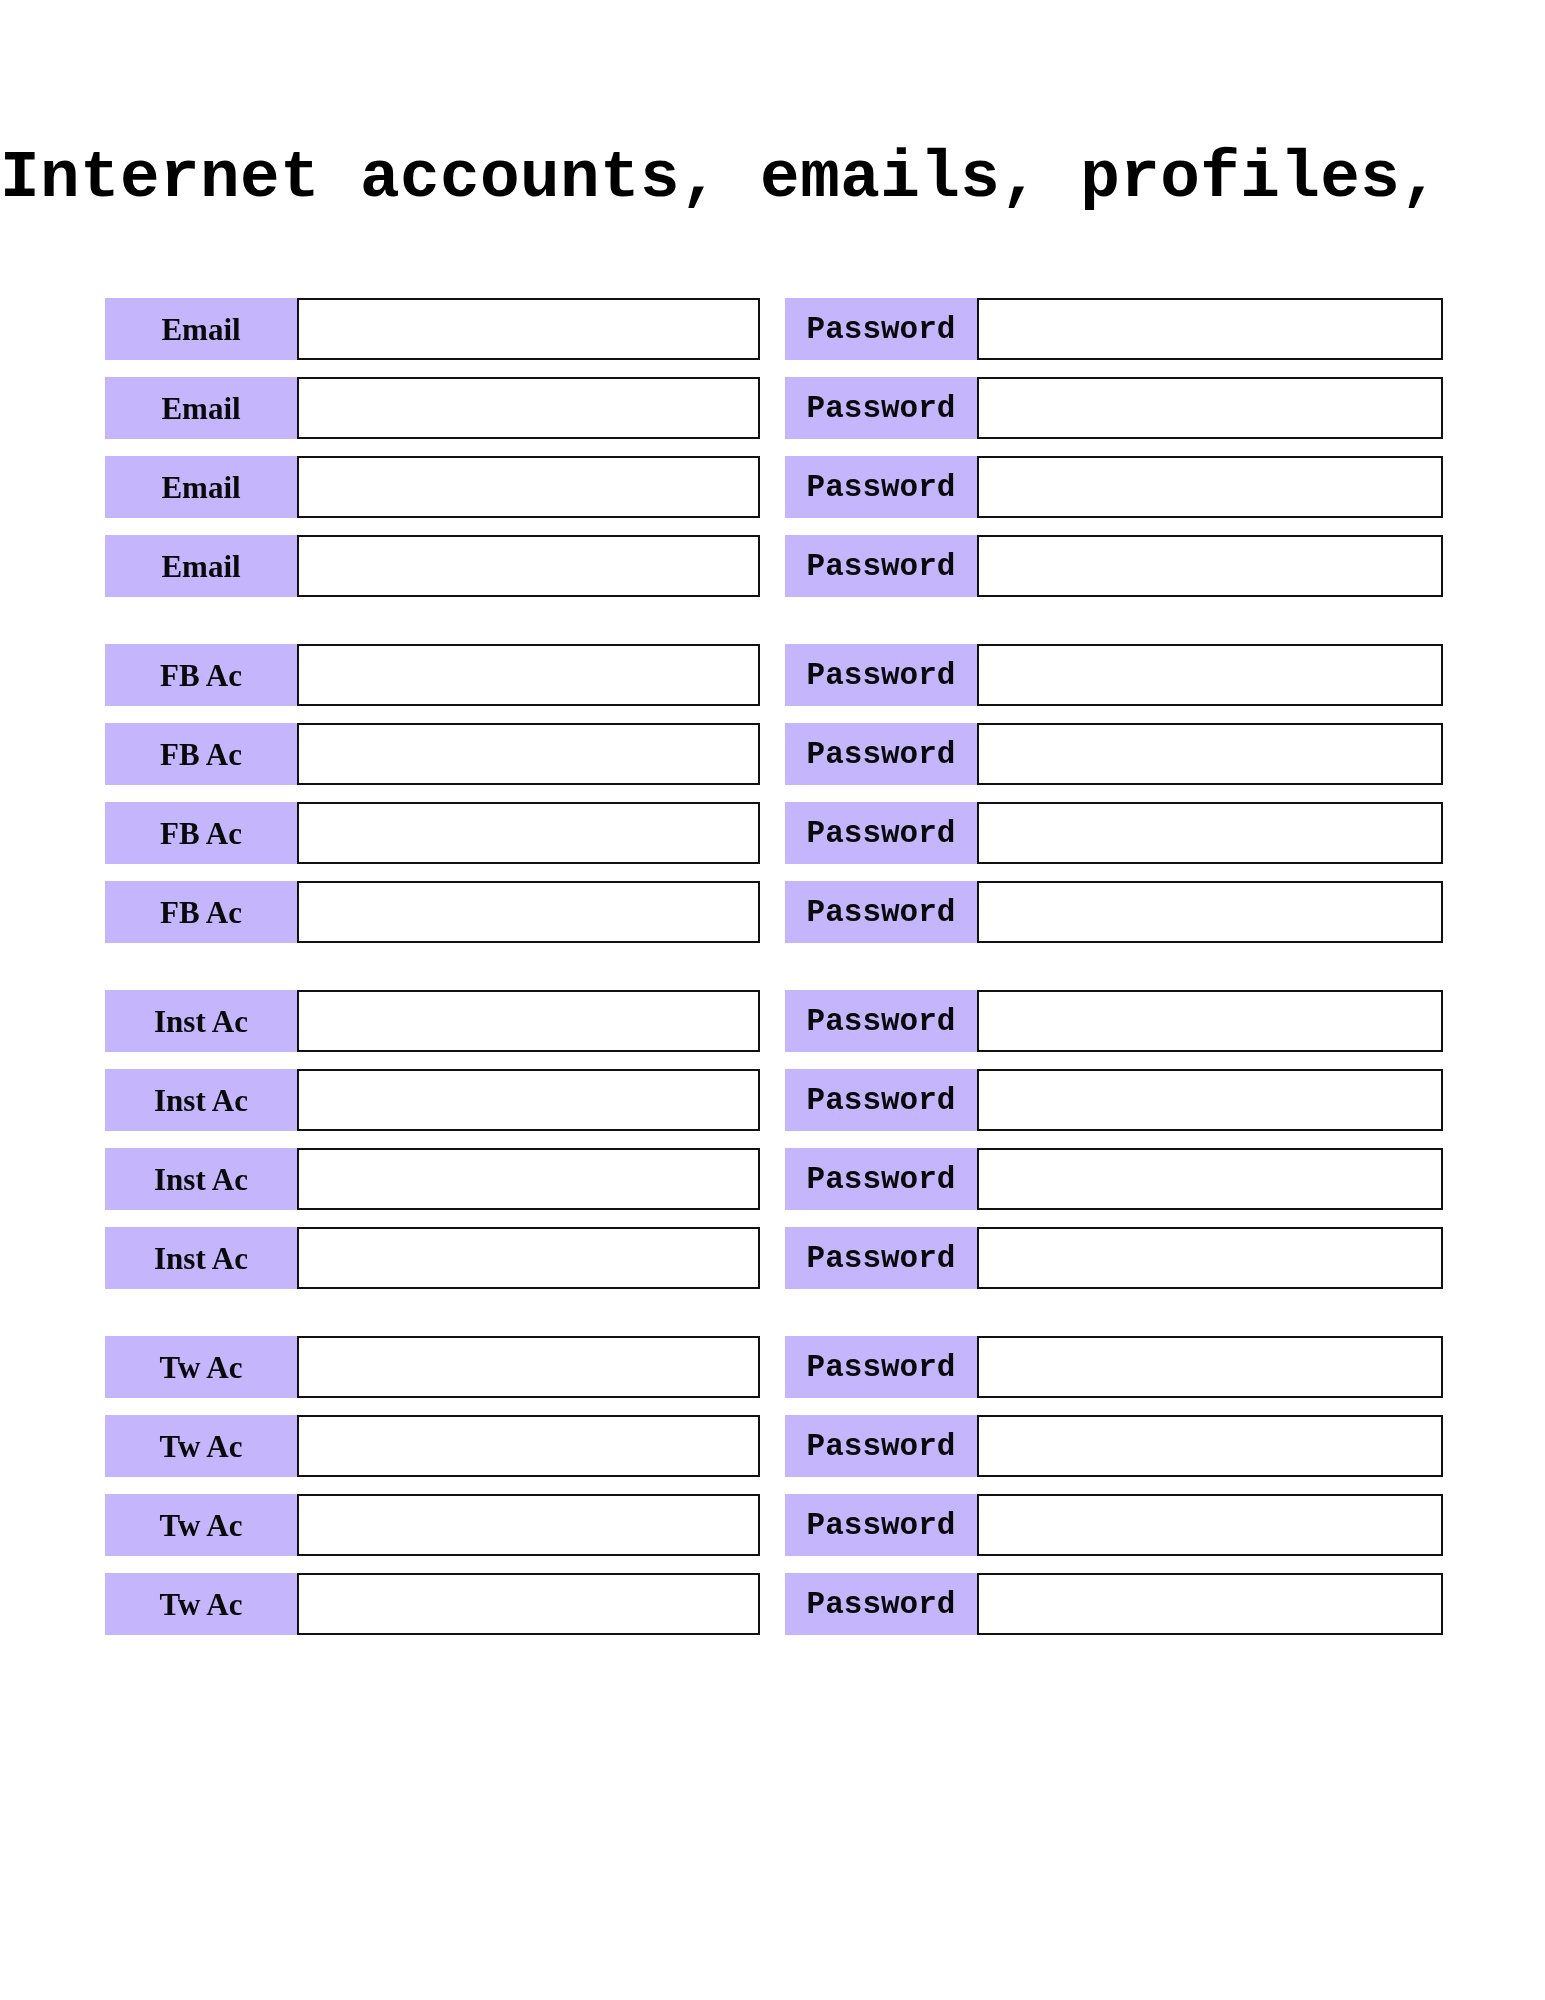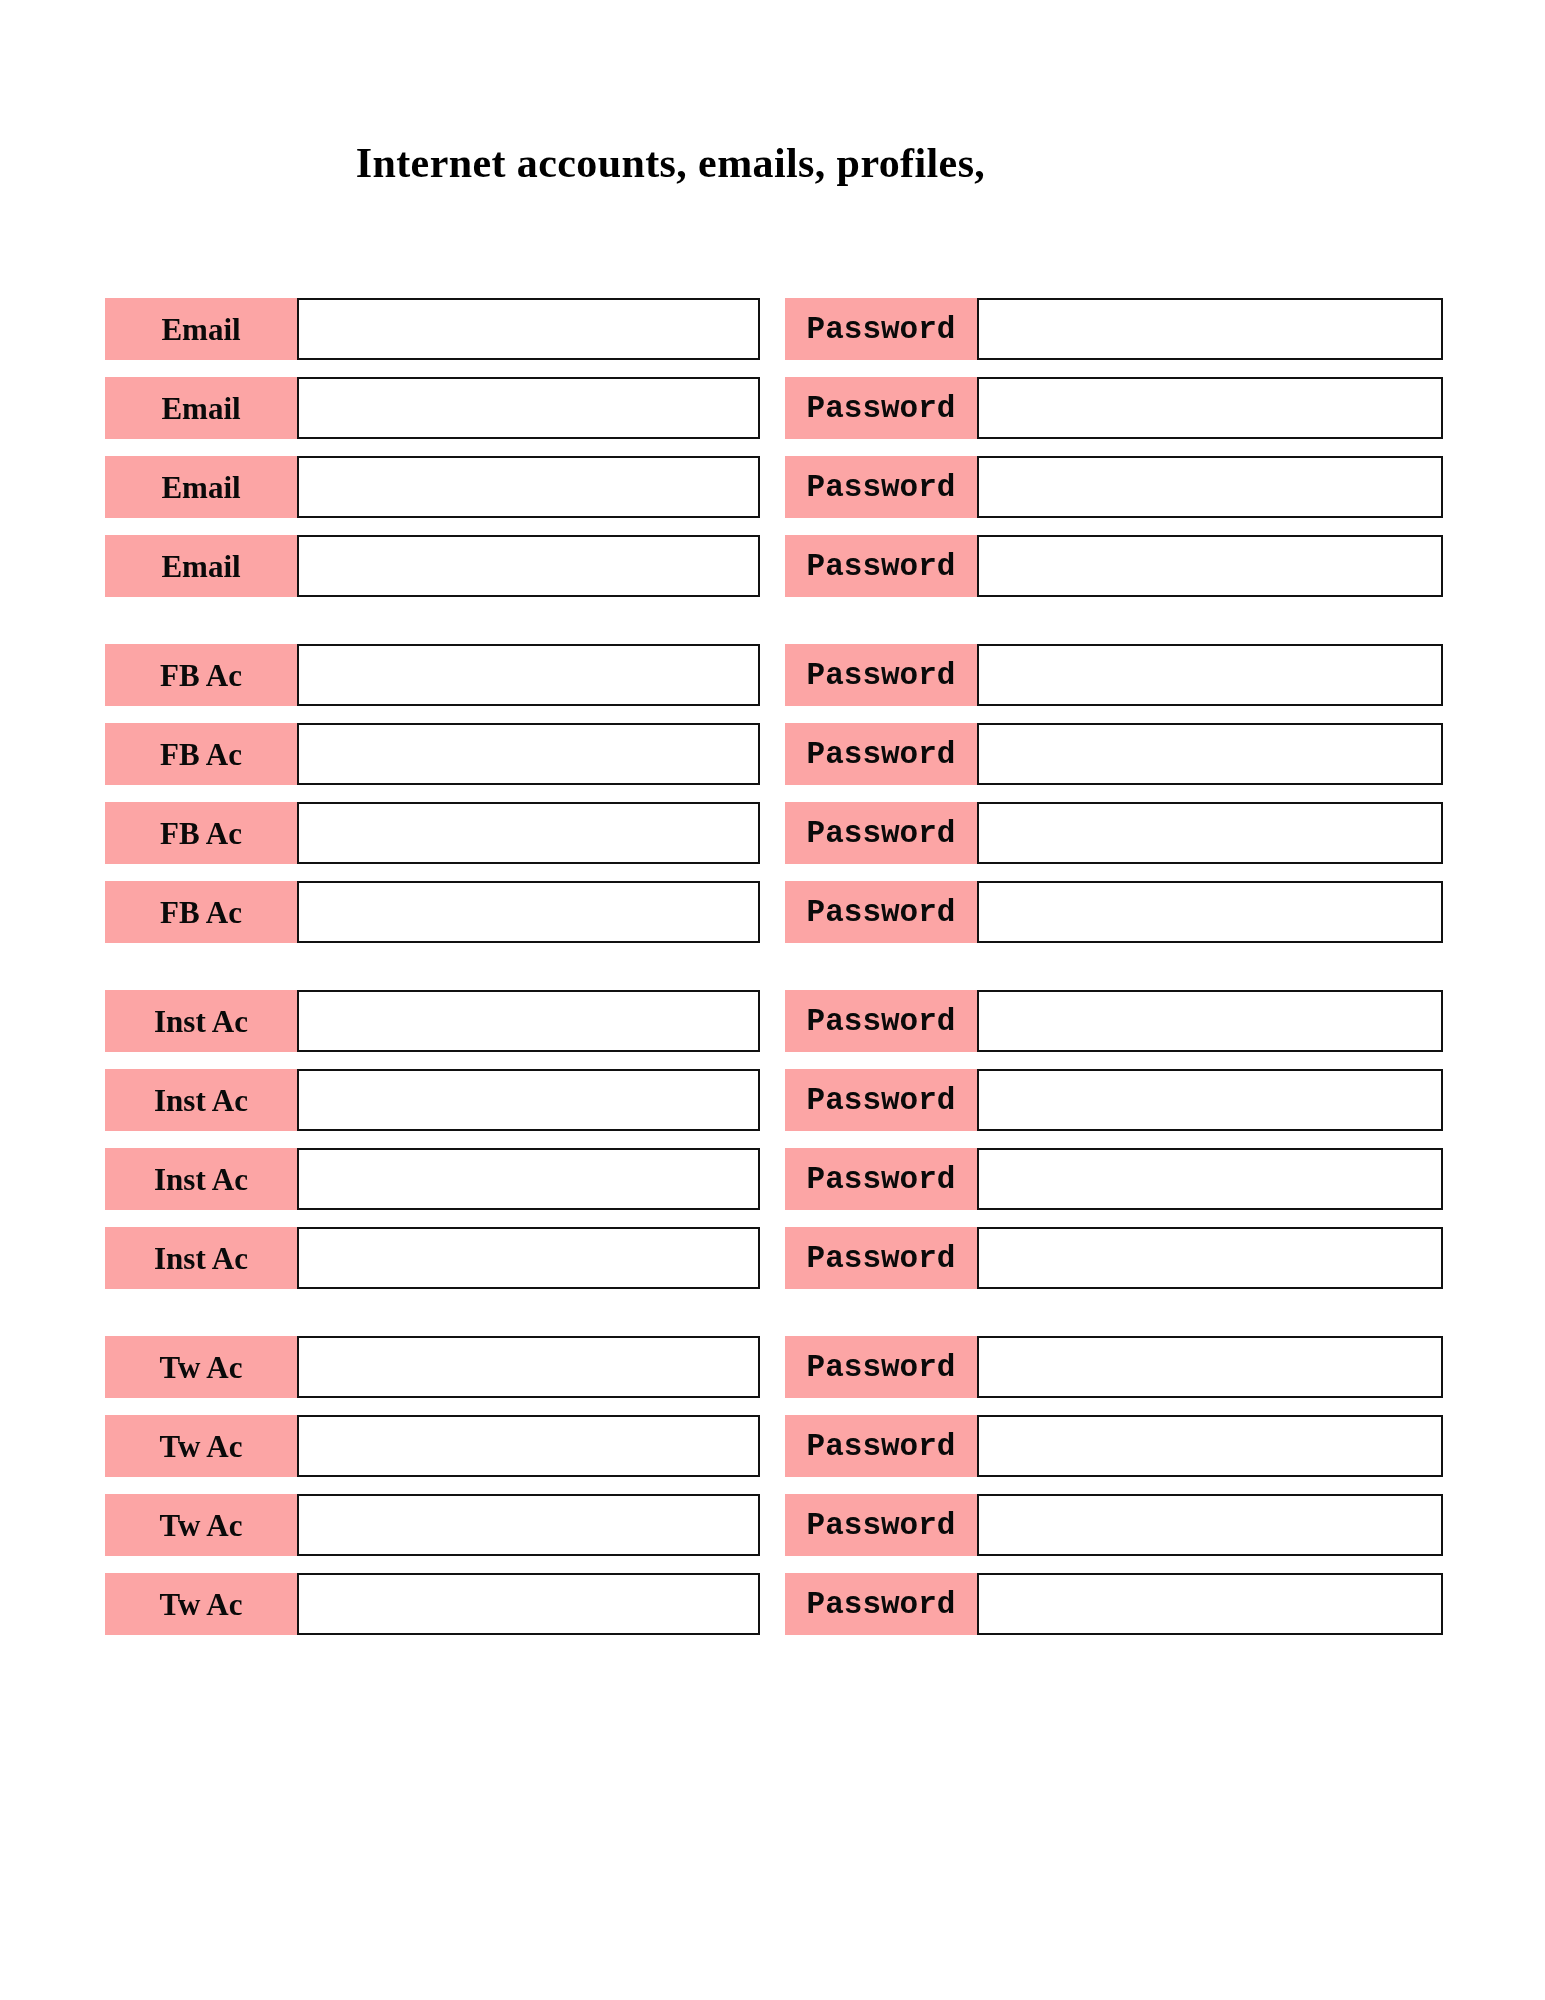--- a/index.html
+++ b/index.html
@@ -22,23 +22,23 @@
     background: #ffffff;
   }
 
   
   .title {
     position: absolute;
     left: 0;
     top: 96px;
     width: 1341px;
     text-align: center;
-    font-family: Liberation Serif, serif;
+    font-family: Liberation Mono, monospace;
     font-weight: bold;
-    font-size: 42px;
+    font-size: 66px;
     line-height: 78px;
     letter-spacing: 0.4px;
     color: #000000;
   }
   .title-line { display: block; white-space: nowrap; }
 
   
   .form-area {
     position: absolute;
     left: 105px;
@@ -63,21 +63,21 @@
     display: flex;
     align-items: stretch;
   }
 
   
   .field-left  { width: 655px; }
   
   .field-right { width: 658px; margin-left: 25px; }
 
   .cell-label {
-    background: #fca5a5;
+    background: #c4b5fd;
     display: flex;
     align-items: center;
     justify-content: center;
     font-weight: bold;
     font-size: 31px;
     line-height: 1;
     color: #0a0a0a;
     box-sizing: border-box;
     flex: 0 0 auto;
   }

